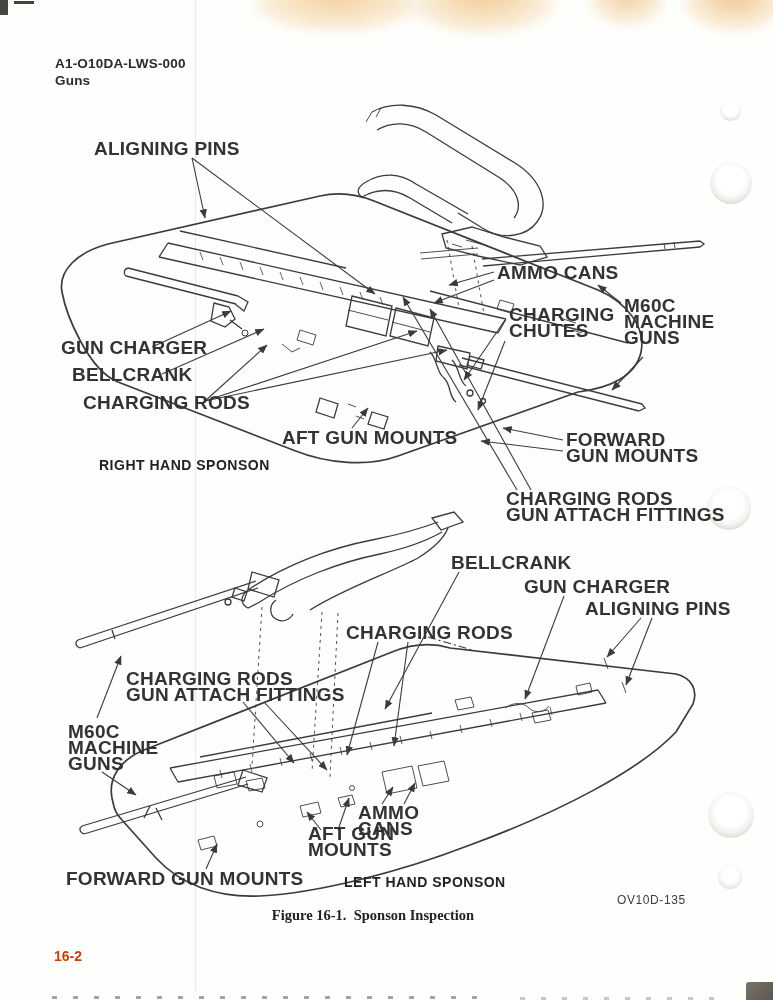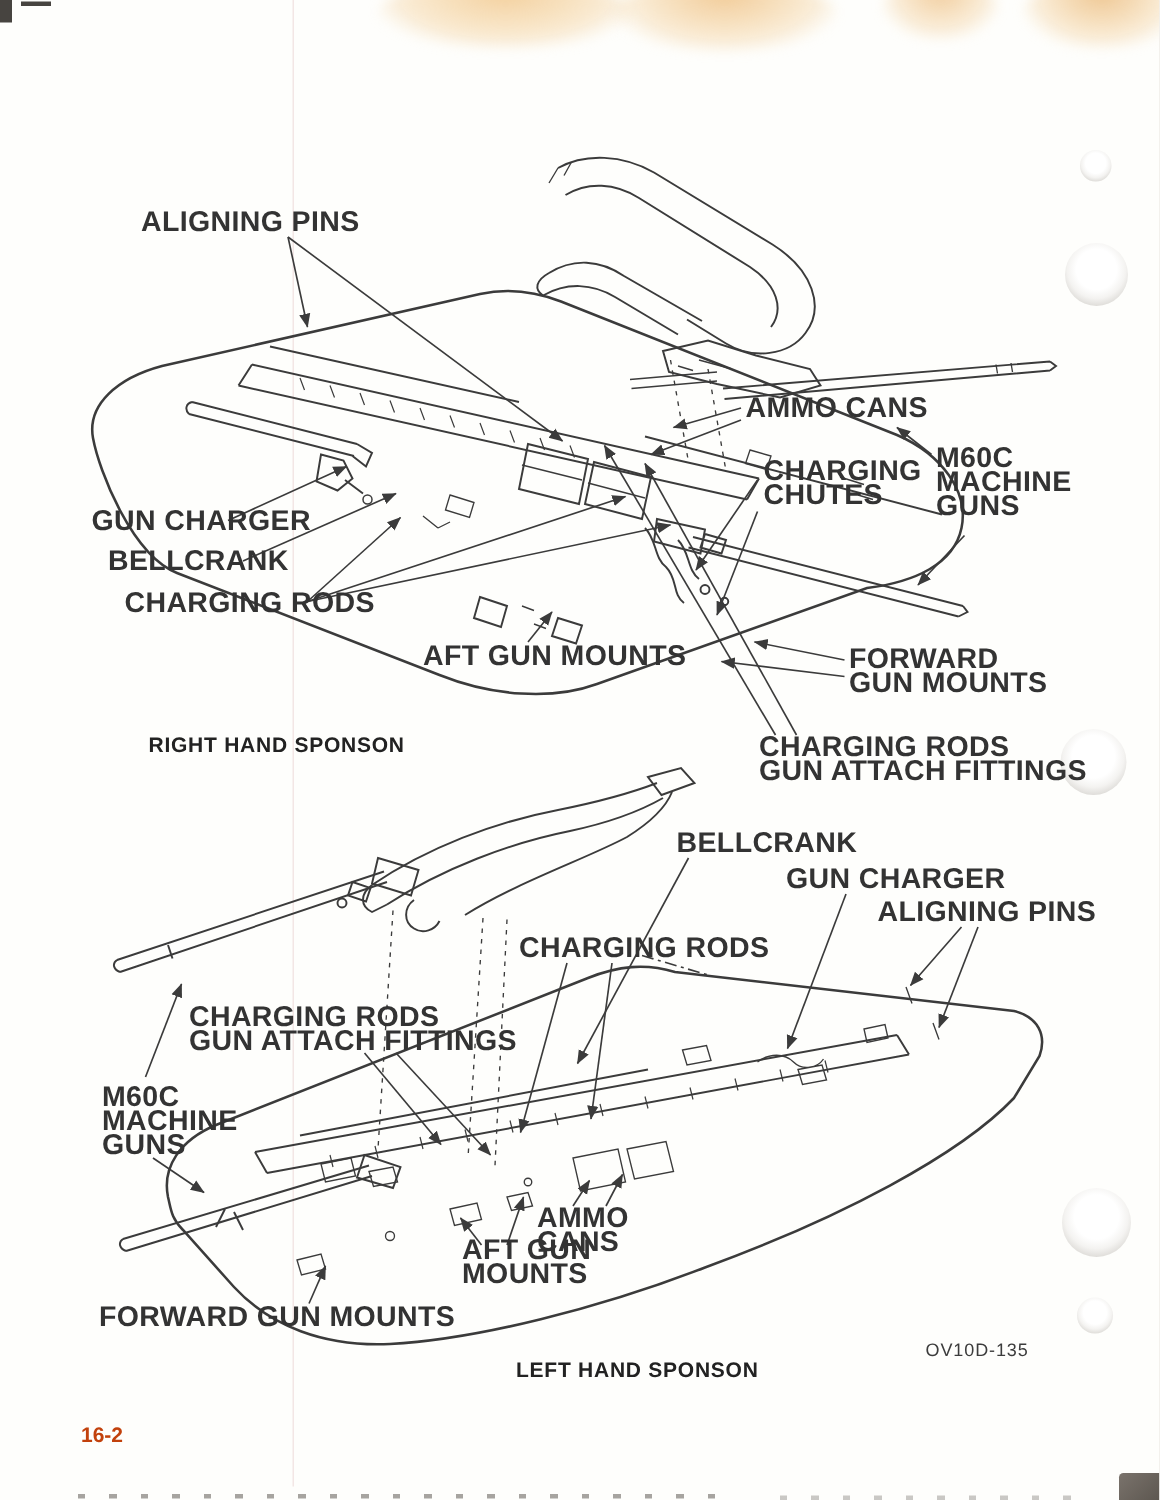--- a/index.html
+++ b/index.html
@@ -21,21 +21,21 @@
   .h2{left:710px;top:162px;width:42px;height:42px;}
   .h3{left:707px;top:486px;width:44px;height:44px;}
   .h4{left:708px;top:792px;width:46px;height:46px;}
   .h5{left:718px;top:865px;width:24px;height:24px;}
   .bottom-speck{position:absolute;height:3px;background:repeating-linear-gradient(90deg,rgba(95,90,84,.55) 0 5px,rgba(95,90,84,0) 5px 21px);}
   .corner-blob{position:absolute;left:746px;top:982px;width:27px;height:18px;background:linear-gradient(135deg,#7a736c,#5d5750);border-radius:3px 0 0 0;}
   
   .hdr{position:absolute;left:55px;top:55px;font-size:13.5px;font-weight:700;line-height:17px;letter-spacing:.2px;color:#2b2b2b;}
   .callout{position:absolute;font-size:19px;font-weight:700;line-height:16px;letter-spacing:.25px;
     color:#333;white-space:pre-line;}
-  .sp-title{position:absolute;font-size:14px;font-weight:700;letter-spacing:.5px;color:#222;margin-top:31px;}
+  .sp-title{position:absolute;font-size:14px;font-weight:700;letter-spacing:.5px;color:#222;}
   .plate{position:absolute;left:617px;top:893px;font-size:12px;font-weight:400;letter-spacing:.6px;color:#3c3c3c;}
   .caption{position:absolute;left:0;top:907px;width:746px;text-align:center;
     font-family:"Liberation Serif",serif;font-size:14.5px;font-weight:700;color:#222;white-space:pre;}
   .pageno{position:absolute;left:54px;top:948px;font-size:14px;font-weight:700;color:#c2410c;}
   svg{position:absolute;left:0;top:0;}
 </style>
 </head>
 <body>
 
 <div id="page">
@@ -49,20 +49,24 @@
   <div class="vline"></div>
   <div class="hole h1"></div>
   <div class="hole h2"></div>
   <div class="hole h3"></div>
   <div class="hole h4"></div>
   <div class="hole h5"></div>
   <div class="bottom-speck" style="left:52px;top:996px;width:430px;"></div>
   <div class="bottom-speck" style="left:520px;top:997px;width:200px;opacity:.6;"></div>
   <div class="corner-blob"></div>
 
+  <div class="hdr">
+    <div>A1-O10DA-LWS-000</div>
+    <div>Guns</div>
+  </div>
 
   <svg width="773" height="1000" viewBox="0 0 773 1000">
     <defs>
       <marker id="arw" markerWidth="9" markerHeight="8" refX="8" refY="4" orient="auto">
         <path d="M0,0.6 L8.5,4 L0,7.4 Z" fill="#3b3b3b"></path>
       </marker>
     </defs>
 
     <g stroke="#3b3b3b" fill="none" stroke-width="1.3">
       <path stroke-width="1.7" d="M62,292 C58,270 78,252 108,244 L320,196 C338,192 356,194 374,201 L598,290 C628,303 646,328 641,352 C636,376 610,388 578,392 L398,456 C368,467 328,464 293,450 L118,382 C88,370 66,314 62,292 Z"></path>
@@ -189,15 +193,16 @@
 MACHINE
 GUNS</div>
   <div class="callout" style="left:358px;top:805px;">AMMO
 CANS</div>
   <div class="callout" style="left:308px;top:826px;">AFT GUN
 MOUNTS</div>
   <div class="callout" style="left:66px;top:871px;">FORWARD GUN MOUNTS</div>
   <div class="sp-title" style="left:344px;top:874px;">LEFT HAND SPONSON</div>
 
   <div class="plate">OV10D-135</div>
+  <div class="caption">Figure 16-1.  Sponson Inspection</div>
   <div class="pageno">16-2</div>
 
 </div>
 
 </body></html>

